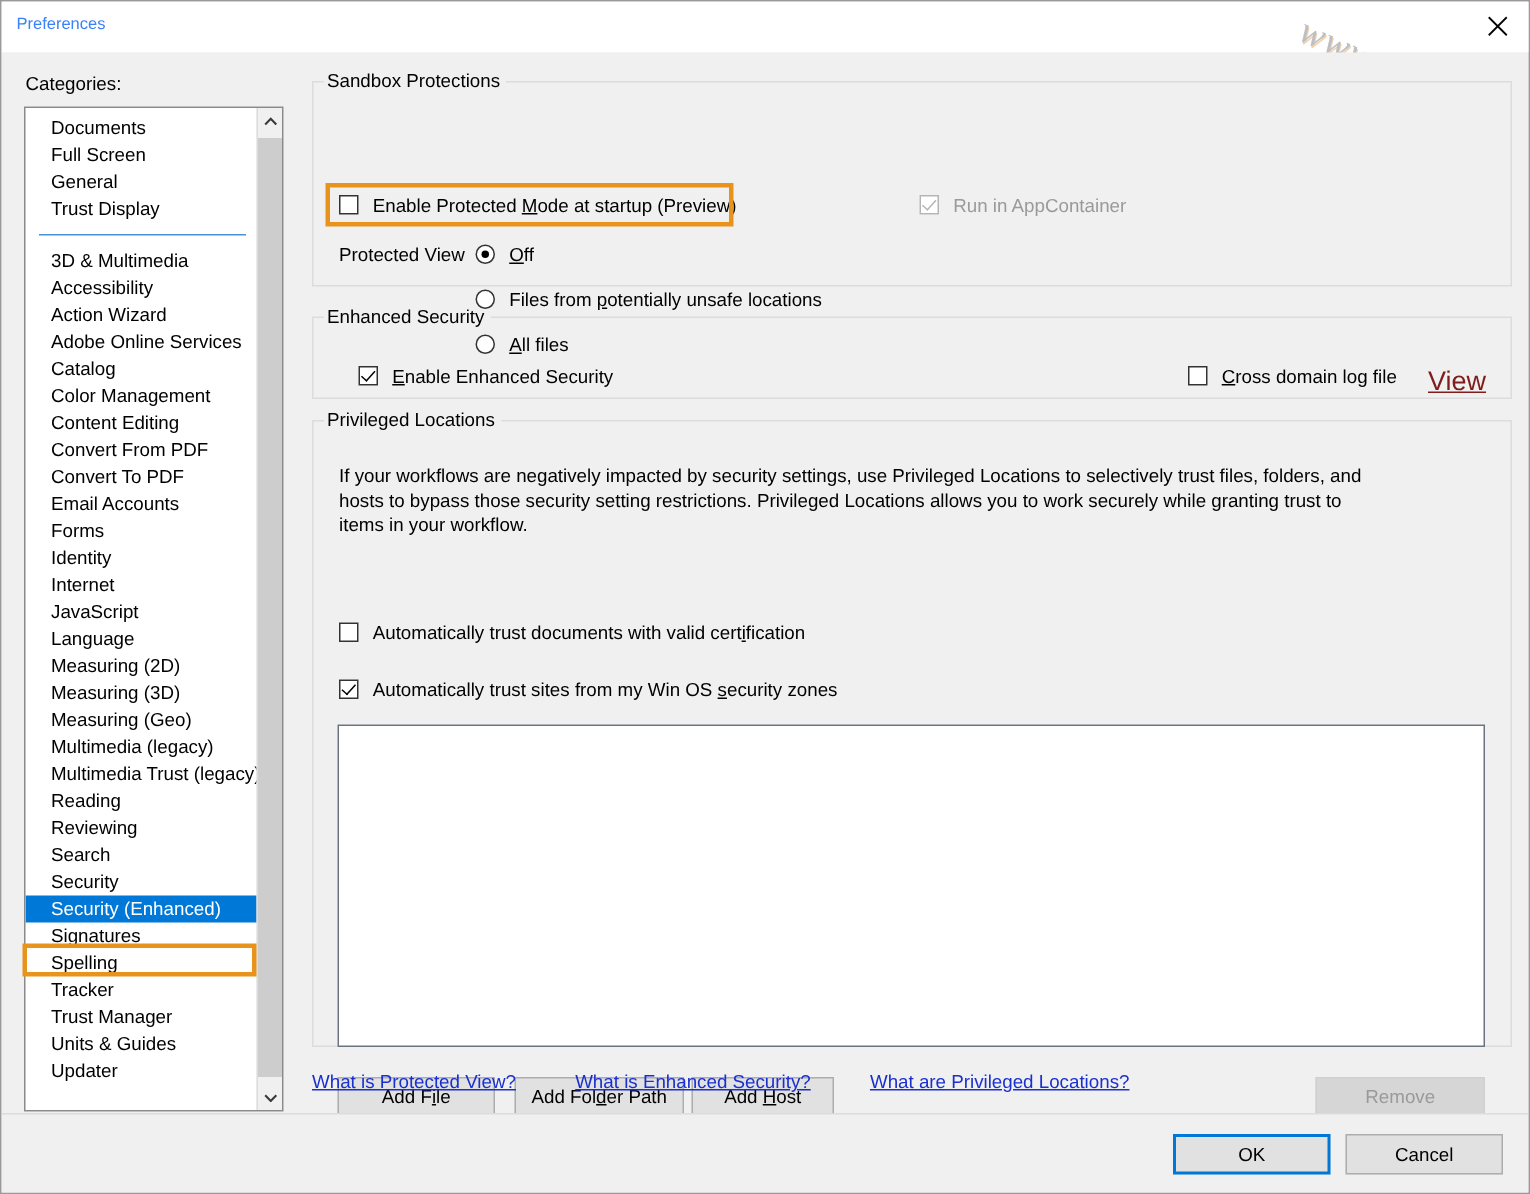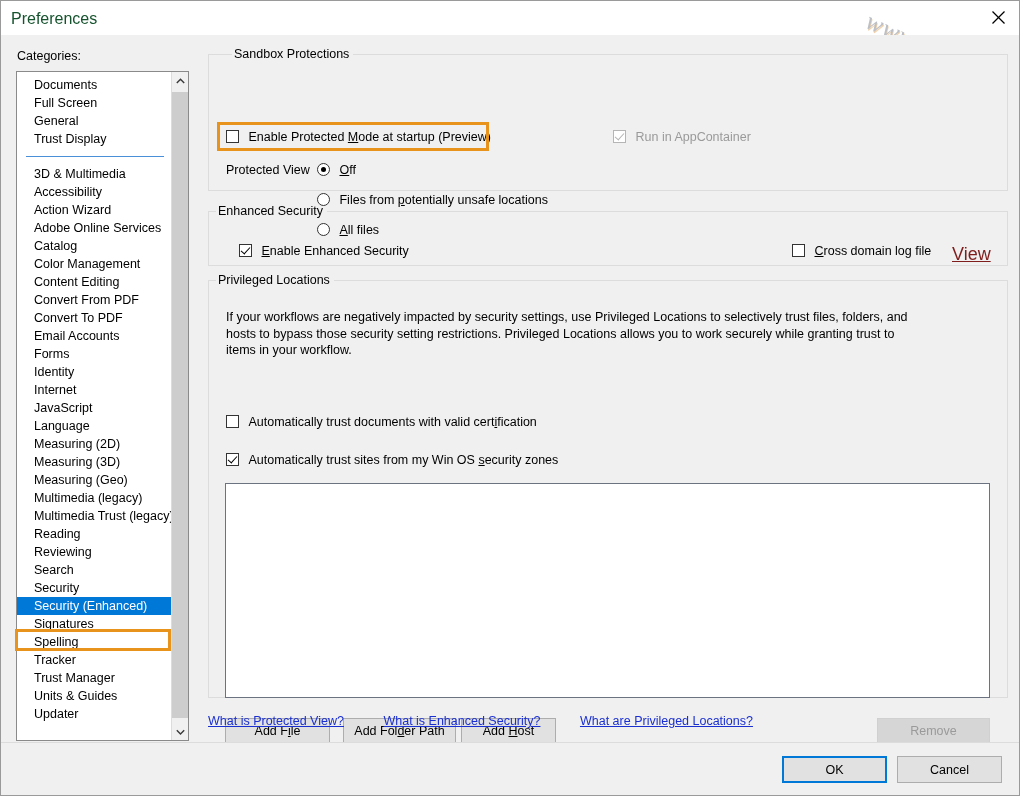--- a/index.html
+++ b/index.html
@@ -31,22 +31,22 @@
     left: 0; top: 0;
     width: 1020px;
     height: 34px;
     background: #ffffff;
     box-sizing: border-box;
   }
   #title-text {
     position: absolute;
     left: 10px;
     top: 9px;
-    font-size: 16px;
-    color: #14532d;
+    font-size: 11px;
+    color: #3b82f6;
   }
   #close-btn {
     position: absolute;
     right: 0px;
     top: 0px;
     width: 46px;
     height: 33px;
     display: flex;
     align-items: center;
     justify-content: center;
@@ -193,21 +193,21 @@
     background: transparent;
     box-sizing: border-box;
   }
   fieldset.group > legend {
     margin-left: 7px;
     padding: 0 4px 0 2px;
     font-size: 12.5px;
     color: #000;
   }
 
-  #grp-sandbox  { left: 7px; top: 12px;  width: 800px; height: 144px; padding-left: 16px; }
+  #grp-sandbox  { left: 7px; top: 12px;  width: 800px; height: 144px; }
   #grp-enhanced { left: 7px; top: 169px; width: 800px; height: 62px;  }
   #grp-priv     { left: 7px; top: 238px; width: 800px; height: 425px; }
 
   
   .cb {
     display: inline-block;
     width: 13px;
     height: 13px;
     border: 1px solid #333;
     background: #fff;

